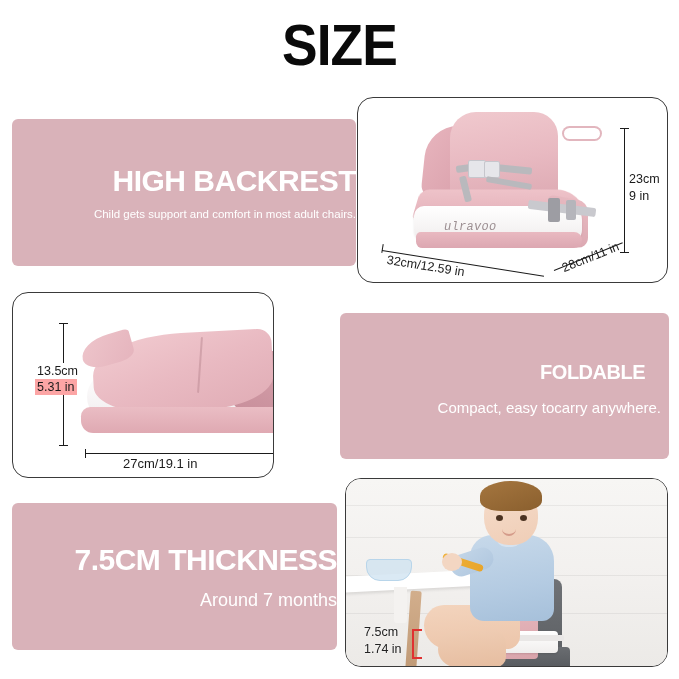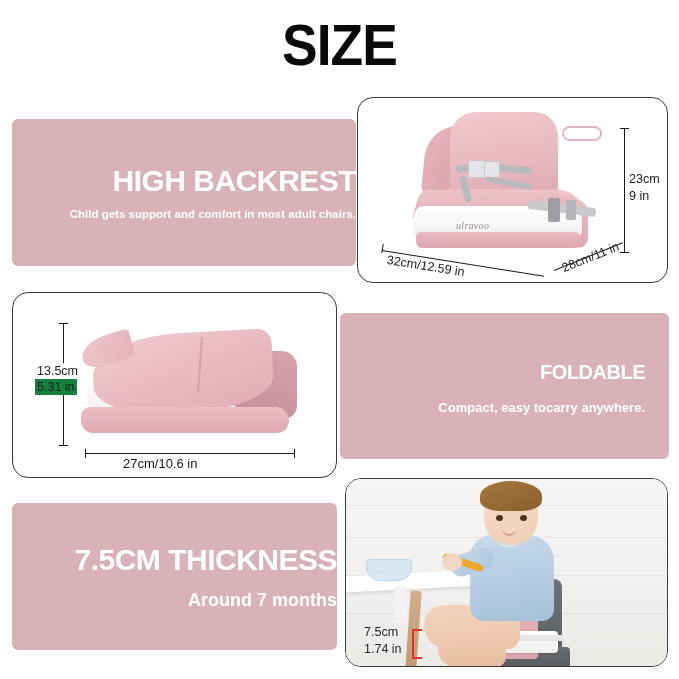--- a/index.html
+++ b/index.html
@@ -24,43 +24,43 @@
   .pinkpanel{
     position:absolute;background:#d9b2b9;border-radius:6px;
     box-sizing:border-box;color:#ffffff;
     display:flex;flex-direction:column;align-items:flex-end;justify-content:center;
   }
   .pinkpanel .headline{
     font-weight:bold;letter-spacing:-0.5px;color:#ffffff;
     text-align:center;white-space:nowrap;
   }
   .pinkpanel .sub{
-    font-weight:bold;color:#ffffff;text-align:center;white-space:nowrap;
+    font-weight:normal;color:#ffffff;text-align:center;white-space:nowrap;
   }
 
   #panel-backrest{left:12px;top:119px;width:344px;height:147px;}
   #panel-backrest .headline{font-size:30px;line-height:32px;margin-bottom:10px;margin-left:38px;}
   #panel-backrest .sub{font-size:11.5px;line-height:14px;margin-left:38px;}
 
   #panel-foldable{left:340px;top:313px;width:329px;height:146px;}
   #panel-foldable .headline{font-size:20px;line-height:32px;margin-bottom:12px;margin-right:24px;}
-  #panel-foldable .sub{font-size:13px;line-height:16px;margin-right:24px;}
+  #panel-foldable .sub{font-size:15px;line-height:16px;margin-right:8px;}
 
   #panel-thickness{left:12px;top:503px;width:325px;height:147px;}
   #panel-thickness .headline{font-size:30px;line-height:32px;margin-bottom:16px;margin-left:34px;}
   #panel-thickness .sub{font-size:18px;line-height:17px;margin-left:34px;}
 
   
   .photocard{
     position:absolute;background:#ffffff;
     border:1.6px solid #3a3a3a;border-radius:16px;
     box-sizing:border-box;overflow:hidden;
   }
   #card-seat{left:357px;top:97px;width:311px;height:186px;}
-  #card-folded{left:12px;top:292px;width:325px;height:186px;}
+  #card-folded{left:12px;top:292px;width:262px;height:186px;}
   #card-baby{left:345px;top:478px;width:323px;height:189px;}
 
   .stage{position:absolute;inset:0;}
 
   
   .dimlabel{
     position:absolute;color:#1b1b1b;font-size:12.5px;line-height:14px;
     font-family:"Liberation Sans",sans-serif;white-space:nowrap;
   }
   .dimline{position:absolute;background:#1b1b1b;}
@@ -109,23 +109,23 @@
     background:linear-gradient(180deg,#e9b9c1 0%,#dca7b1 100%);
     border-radius:6px 10px 10px 8px;
   }
   .seat-side{
     position:absolute;left:150px;top:86px;width:40px;height:48px;
     background:linear-gradient(200deg,#e9bcc3 0%,#d8a3ad 100%);
     border-radius:6px 10px 12px 4px;
     transform:skewY(10deg);
   }
   .brand{
-    position:absolute;left:58px;top:108px;
-    font-family:Liberation Serif, serif;font-style:italic;
-    font-size:10px;color:#9c8f92;letter-spacing:.3px;
+    position:absolute;left:46px;top:108px;
+    font-family:Liberation Mono, monospace;font-style:italic;
+    font-size:12px;color:#9c8f92;letter-spacing:.3px;
   }
   
   .harness{position:absolute;left:58px;top:48px;width:96px;height:44px;}
   .strap{position:absolute;background:#b9b9bd;border-radius:2px;}
   .buckle{position:absolute;background:#e6e6ea;border:1px solid #c6c6cc;border-radius:2px;}
   .belt{
     position:absolute;left:130px;top:92px;width:68px;height:9px;
     background:#c9c9ce;border-radius:2px;transform:rotate(7deg);
   }
   .belt-clip{
@@ -349,26 +349,26 @@
         <div class="fold-flap"></div>
         <div class="fold-tip"></div>
         <div class="fold-crease"></div>
         <div class="fold-base-pink"></div>
       </div>
 
       <div class="dimline vline" style="left:50px;top:30px;height:122px;"></div>
       <div class="cap-v" style="left:46px;top:30px;"></div>
       <div class="cap-v" style="left:46px;top:152px;"></div>
       <div class="dimlabel" style="left:22px;top:70px;background:#ffffff;padding:1px 2px;">13.5cm</div>
-      <div class="dimlabel" style="left:22px;top:86px;background:#15803d;padding:1px 2px;">5.31 in</div>
+      <div class="dimlabel" style="left:22px;top:86px;background:#fca5a5;padding:1px 2px;">5.31 in</div>
 
       <div class="dimline hline" style="left:72px;top:160px;width:210px;"></div>
       <div class="cap-h" style="left:72px;top:156px;"></div>
       <div class="cap-h" style="left:281px;top:156px;"></div>
-      <div class="dimlabel" style="left:110px;top:164px;font-size:13px;">27cm/10.6 in</div>
+      <div class="dimlabel" style="left:110px;top:164px;font-size:13px;">27cm/19.1 in</div>
     </div>
   </div>
 
   <div class="pinkpanel" id="panel-foldable">
     <div class="headline">FOLDABLE</div>
     <div class="sub">Compact, easy tocarry anywhere.</div>
   </div>
 
   <div class="pinkpanel" id="panel-thickness">
     <div class="headline">7.5CM THICKNESS</div>

